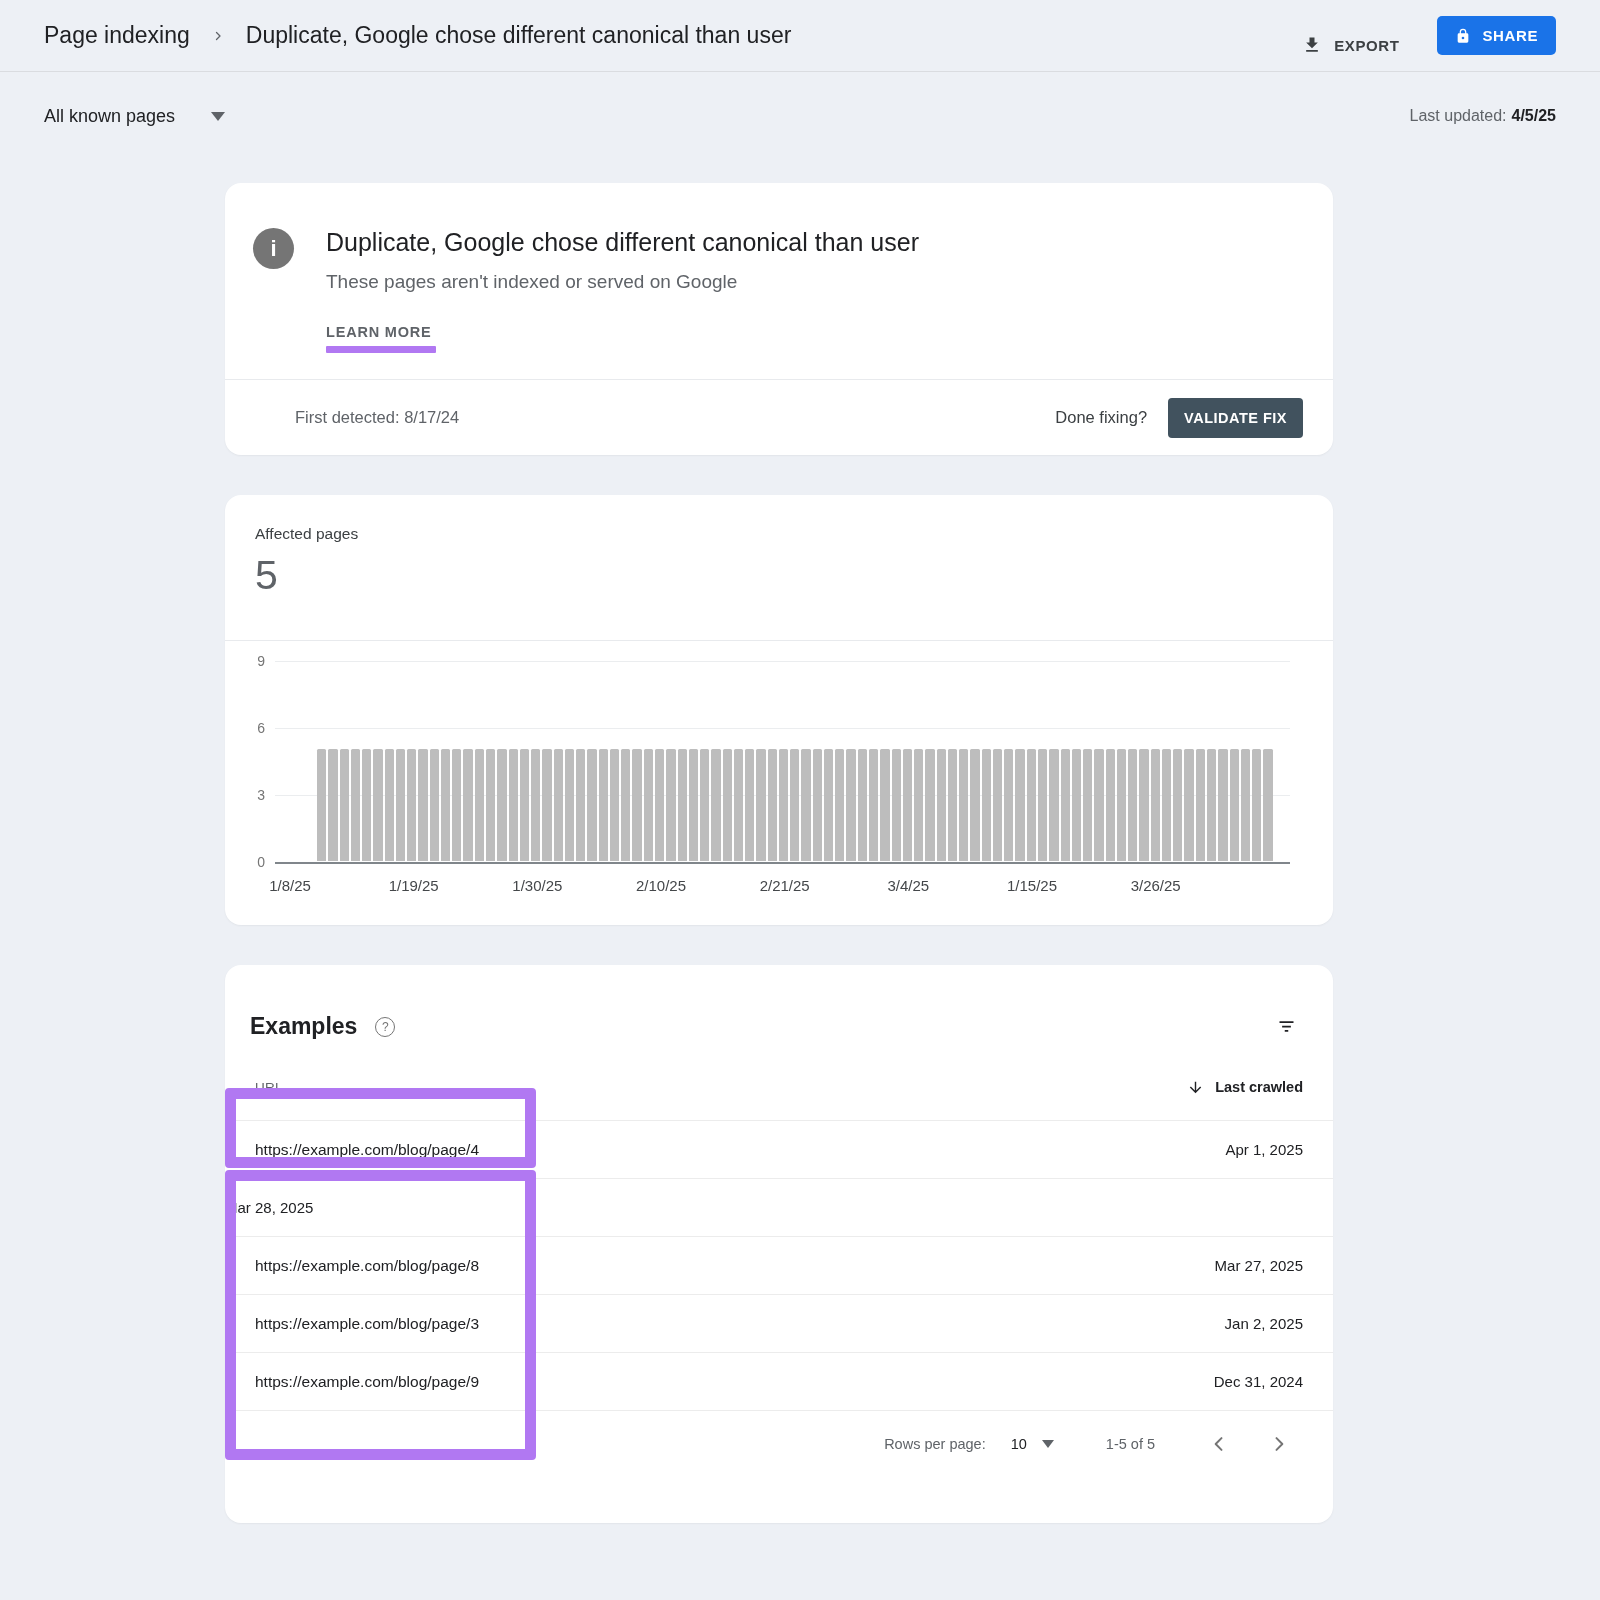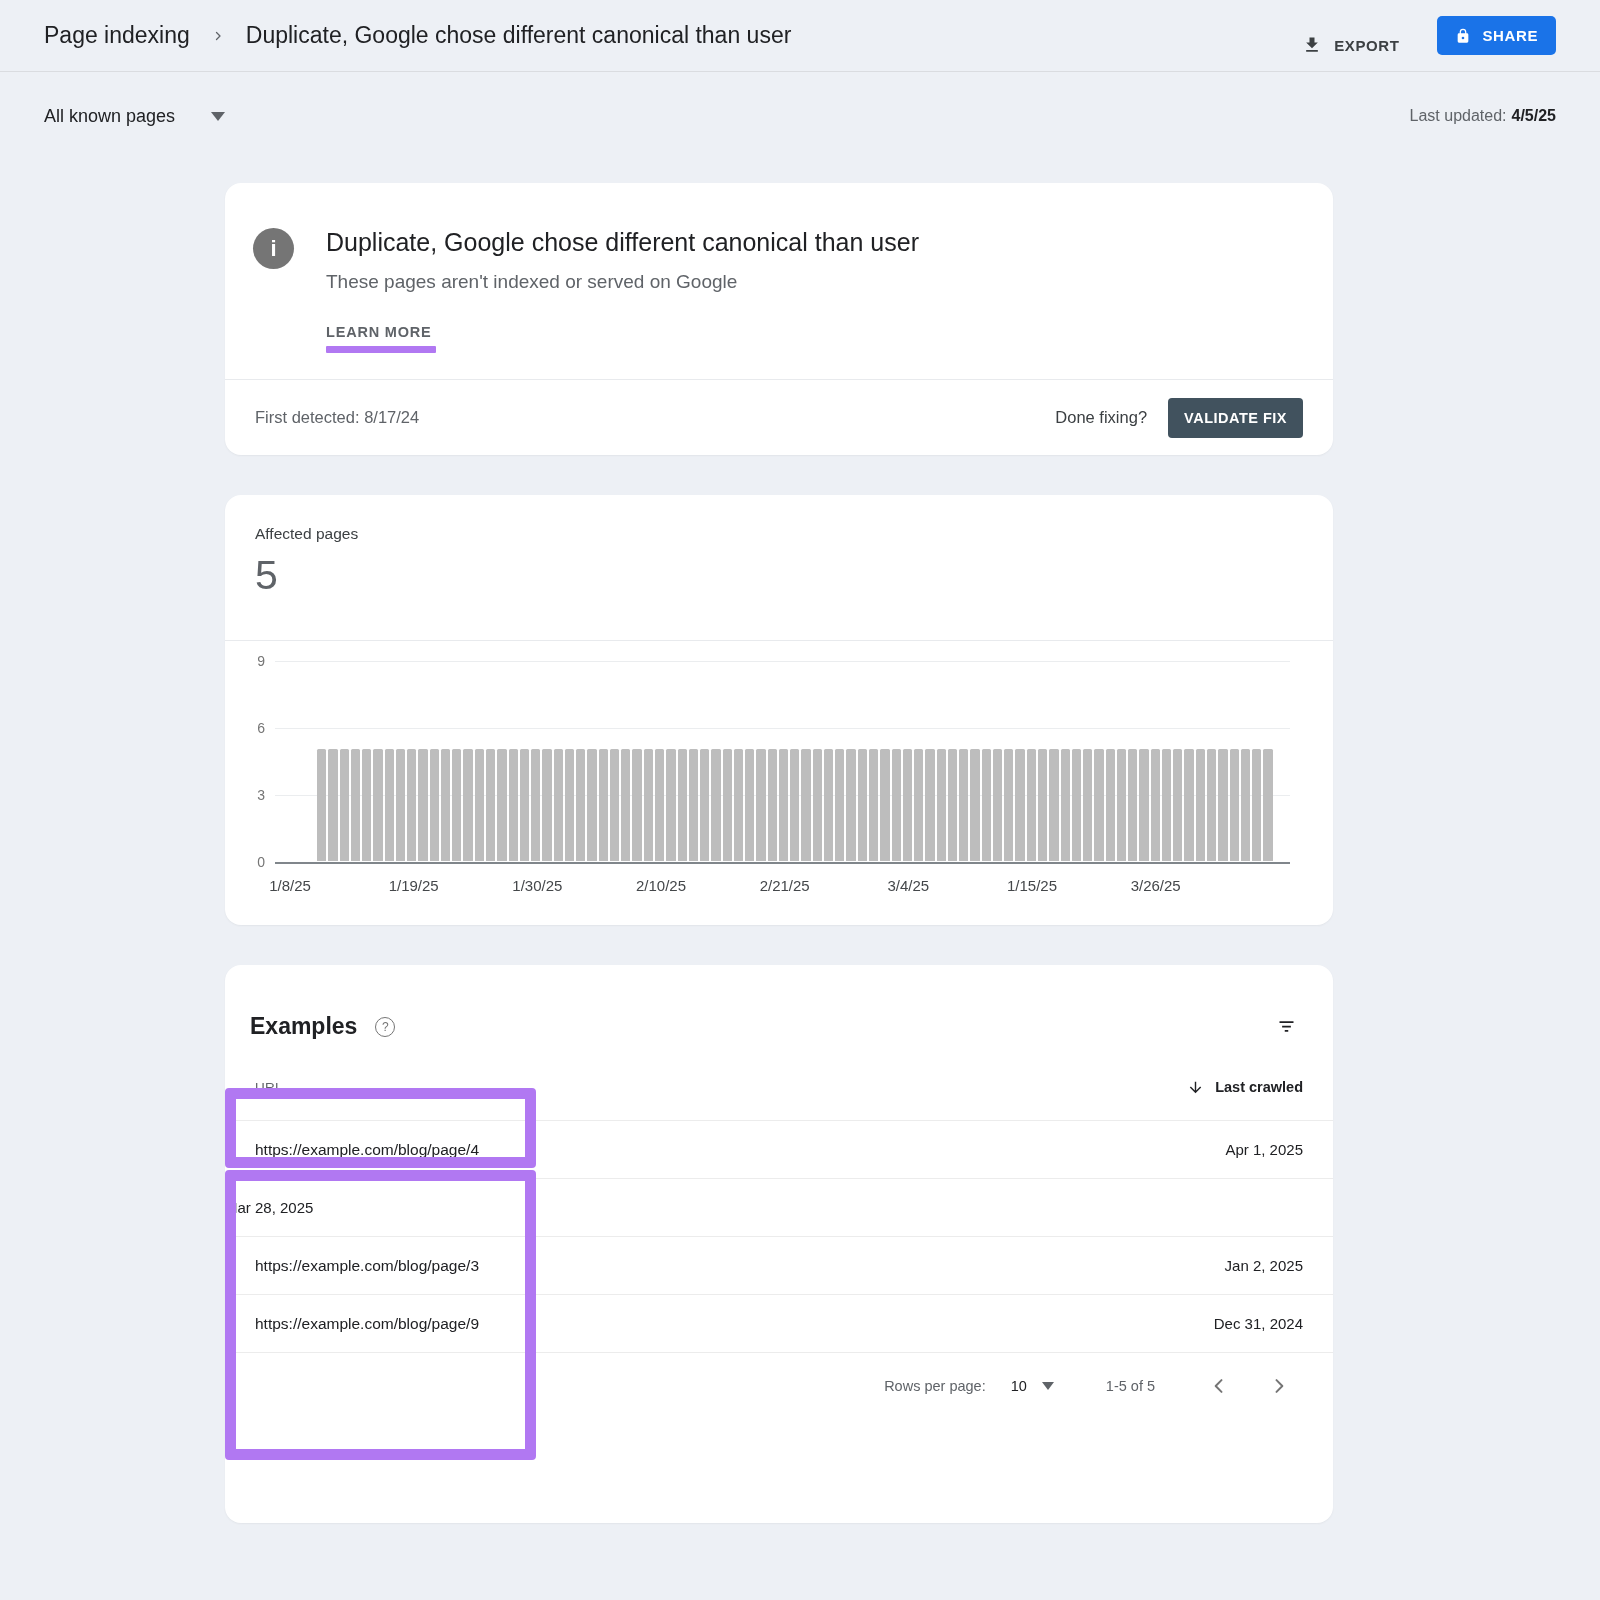--- a/index.html
+++ b/index.html
@@ -52,21 +52,21 @@
     color:#fff; font-size:22px; font-weight:bold;
   }
   .issue-text { margin-left:32px; }
   .issue-title { font-size:25px; font-weight:normal; color:#202124; }
   .issue-subtitle { margin-top:14px; font-size:19px; color:#5f6368; }
   .learn-more { margin-top:31px; display:inline-block; cursor:pointer; }
   .learn-more-label { font-size:14.5px; font-weight:bold; letter-spacing:.8px; color:#5f6368; }
   .learn-more-underline { margin-top:6px; height:7px; width:110px; border-radius:1px; }
   .issue-divider { border:none; border-top:1px solid #e8eaed; margin-top:26px; }
   .issue-bottom { height:75px; display:flex; align-items:center; padding:0 30px; }
-  .first-detected { font-size:16.5px; color:#5f6368; flex:1; }
+  .first-detected { font-size:16.5px; color:#5f6368; flex:1;margin-left:40px; }
   .done-fixing { font-size:16.5px; color:#3c4043; margin-right:21px; }
   .validate-btn {
     background:#41525e; color:#fff; border:none; border-radius:4px; cursor:pointer;
     padding:12px 16px; font-family:inherit; font-size:14.5px; font-weight:bold; letter-spacing:.5px;
   }
 
   
   .chart-card { margin-top:40px; height:430px; }
   .chart-head { height:146px; padding:30px 0 0 30px; border-bottom:1px solid #e8eaed; }
   .metric-label { font-size:15.5px; color:#3c4043; }
@@ -321,20 +321,24 @@
       <div id="table-rows">
   <div class="ex-row ex-data-row">
     <div class="col-url url-cell">https://example.com/blog/page/4</div>
     <div class="col-date date-cell">Apr 1, 2025</div>
   </div>
 
   <div class="ex-row ex-data-row">
     <div class="col-date date-cell">Mar 28, 2025</div>
   </div>
 
+  <div class="ex-row ex-data-row">
+    <div class="col-url url-cell">https://example.com/blog/page/8</div>
+    <div class="col-date date-cell">Mar 27, 2025</div>
+  </div>
 
   <div class="ex-row ex-data-row">
     <div class="col-url url-cell">https://example.com/blog/page/3</div>
     <div class="col-date date-cell">Jan 2, 2025</div>
   </div>
 
   <div class="ex-row ex-data-row">
     <div class="col-url url-cell">https://example.com/blog/page/9</div>
     <div class="col-date date-cell">Dec 31, 2024</div>
   </div>

